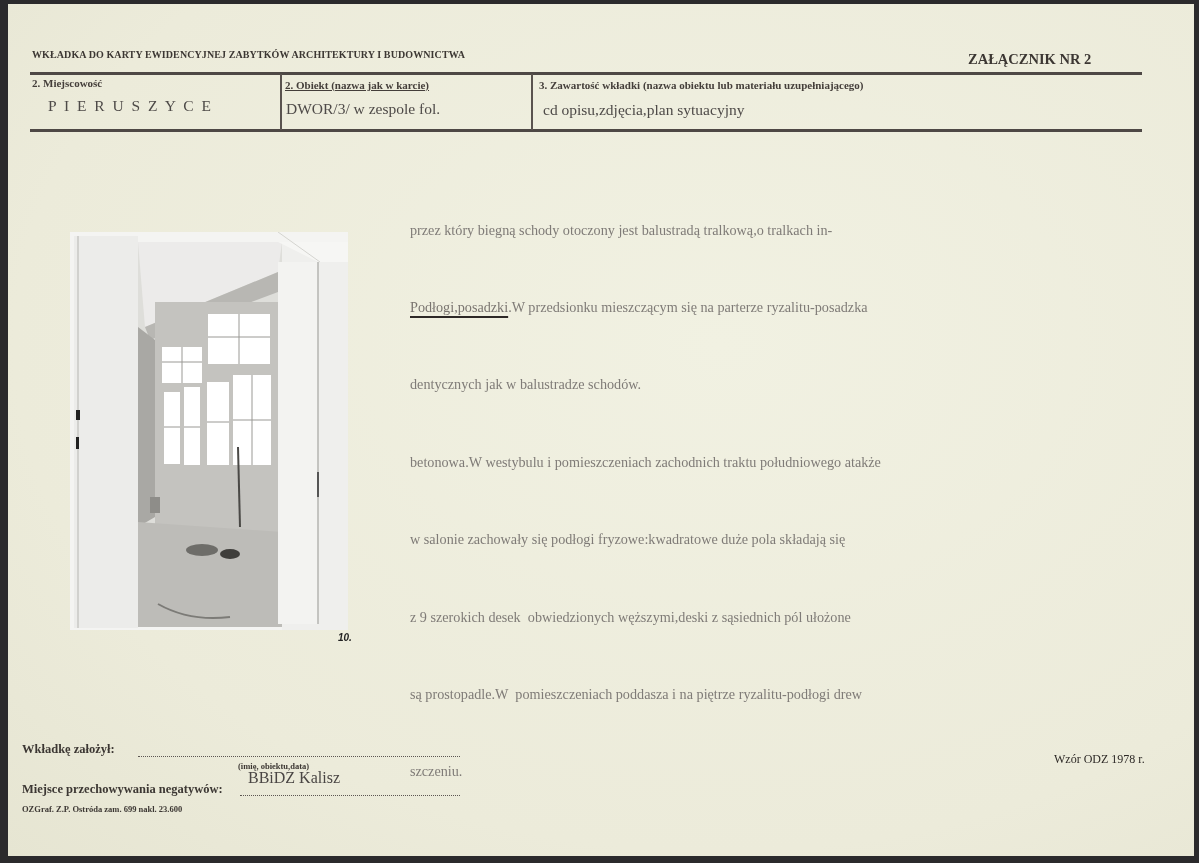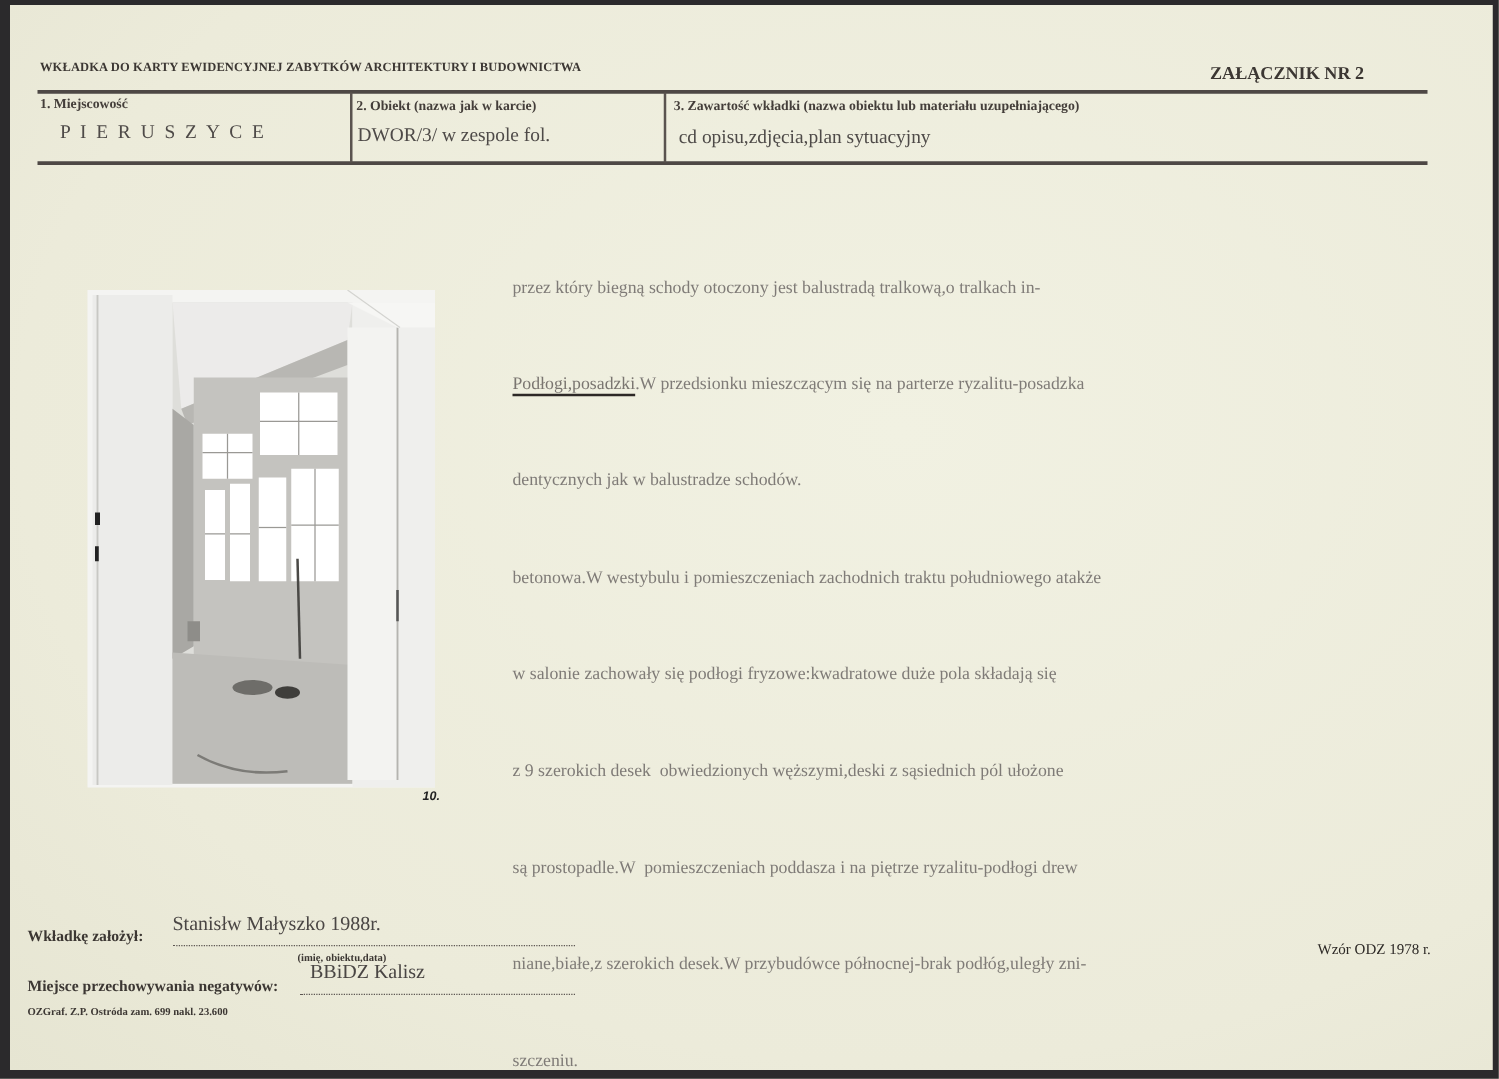--- a/index.html
+++ b/index.html
@@ -60,24 +60,24 @@
 <div class="page">
 
   <div class="header-title serif">WKŁADKA DO KARTY EWIDENCYJNEJ ZABYTKÓW ARCHITEKTURY I BUDOWNICTWA</div>
   <div class="header-annex serif">ZAŁĄCZNIK NR 2</div>
 
   <div class="rule" style="left:22px; top:68px; width:1112px; height:3px;"></div>
   <div class="rule" style="left:22px; top:125px; width:1112px; height:2.5px;"></div>
   <div class="vdiv" style="left:272px; top:70px; height:56px;"></div>
   <div class="vdiv" style="left:523px; top:70px; height:56px;"></div>
 
-  <div class="field-label serif" style="left:24px; top:73px;">1. Miejscowość</div>
+  <div class="field-label serif" style="left:24px; top:73px;">2. Miejscowość</div>
   <div class="field-value mono" style="left:40px; top:93px; letter-spacing:2px;">P I E R U S Z Y C E</div>
 
-  <div class="field-label serif" style="left:277px; top:75px;">2. Obiekt (nazwa jak w karcie)</div>
+  <div class="field-label serif" style="left:277px; top:75px;text-decoration:underline;">2. Obiekt (nazwa jak w karcie)</div>
   <div class="field-value mono" style="left:278px; top:96px;">DWOR/3/ w zespole fol.</div>
 
   <div class="field-label serif" style="left:531px; top:75px;">3. Zawartość wkładki (nazwa obiektu lub materiału uzupełniającego)</div>
   <div class="field-value mono" style="left:535px; top:97px;">cd opisu,zdjęcia,plan sytuacyjny</div>
 
   <div class="photo">
     <svg width="278" height="398" viewBox="0 0 278 398" xmlns="http://www.w3.org/2000/svg">
       <rect x="0" y="0" width="278" height="398" fill="#f4f4f2"></rect>
 
       <rect x="4" y="4" width="64" height="392" fill="#ececea"></rect>
@@ -132,40 +132,38 @@
   <div class="photo-num">10.</div>
 
   <div class="body-text mono">
     <span class="body-line"><span>przez który biegną schody otoczony jest balustradą tralkową,o tralkach in-</span></span>
     <span class="body-line"><span class="uline">Podłogi,posadzki</span><span>.W przedsionku mieszczącym się na parterze ryzalitu-posadzka</span></span>
     <span class="body-line"><span>dentycznych jak w balustradze schodów.</span></span>
     <span class="body-line"><span>betonowa.W westybulu i pomieszczeniach zachodnich traktu południowego atakże</span></span>
     <span class="body-line"><span>w salonie zachowały się podłogi fryzowe:kwadratowe duże pola składają się</span></span>
     <span class="body-line"><span>z 9 szerokich desek  obwiedzionych węższymi,deski z sąsiednich pól ułożone</span></span>
     <span class="body-line"><span>są prostopadle.W  pomieszczeniach poddasza i na piętrze ryzalitu-podłogi drew</span></span>
-    <span class="body-line"><span>niane,białe,z szerokich desek.W przybudówce północnej-brak podłóg,uległy zni-</span></span>
     <span class="body-line"><span>szczeniu.</span></span>
     
     
     
     
     
     
     
     
     
     
     
     
     
     
   </div>
 
   <div class="foot-label serif" style="left:14px; top:738px;">Wkładkę założył:</div>
-  <div class="foot-value mono" style="left:130px; top:727px;">Stanisłw Małyszko 1988r.</div>
   <div class="dotline" style="left:130px; top:752px; width:322px;"></div>
   <div class="small-note serif" style="left:230px; top:757px;">(imię, obiektu,data)</div>
 
   <div class="foot-label serif" style="left:14px; top:778px;">Miejsce przechowywania negatywów:</div>
   <div class="foot-value mono" style="left:240px; top:765px;">BBiDZ Kalisz</div>
   <div class="dotline" style="left:232px; top:791px; width:220px;"></div>
 
   <div class="printer serif">OZGraf. Z.P. Ostróda zam. 699 nakl. 23.600</div>
   <div class="wzor serif">Wzór ODZ 1978 r.</div>
 </div>

